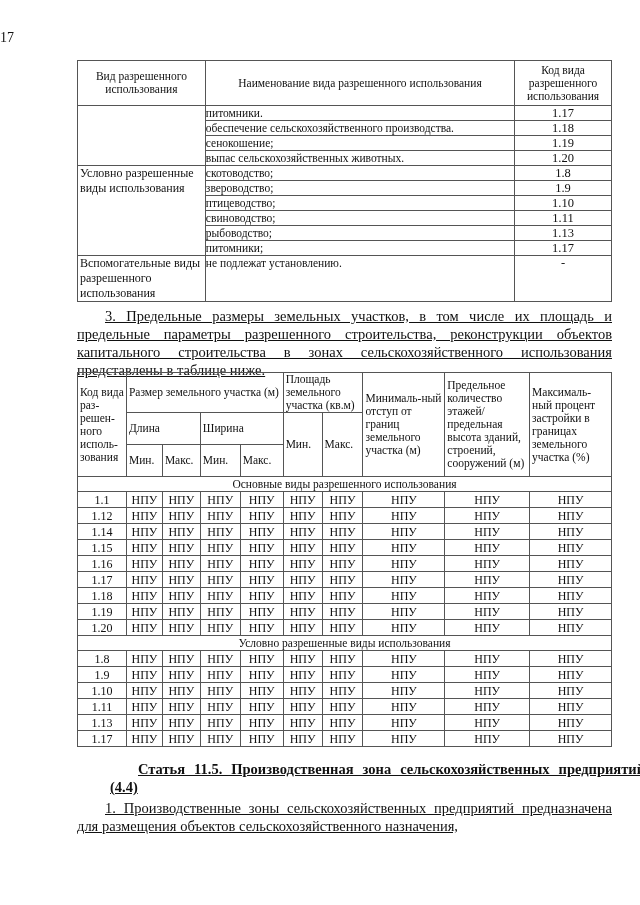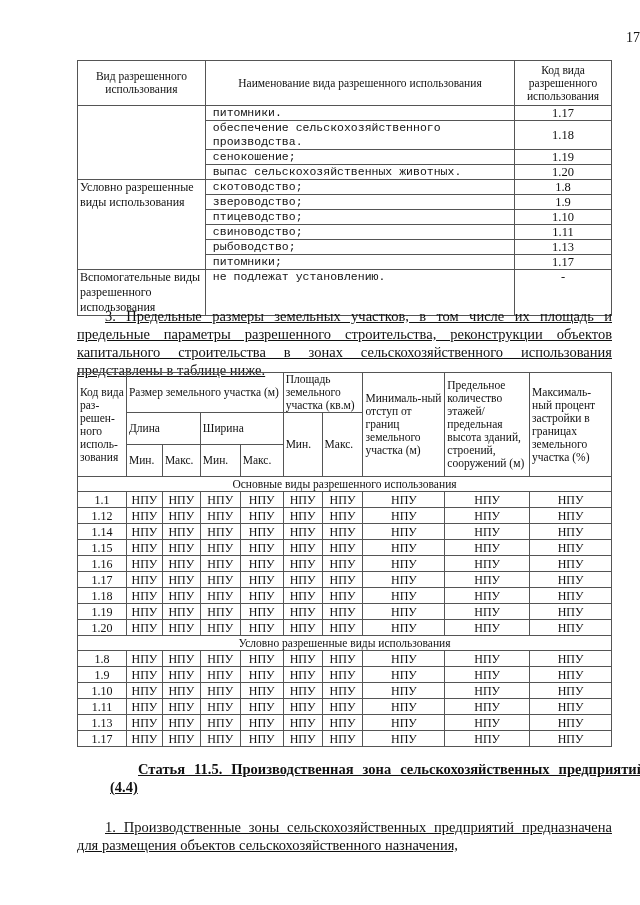--- a/index.html
+++ b/index.html
@@ -1,22 +1,22 @@
 <!DOCTYPE html>
 <html><head>
 <meta charset="utf-8">
 <style>
   html,body{margin:0;padding:0;background:#fff;}
   body{width:640px;height:905px;position:relative;overflow:hidden;font-family:"Liberation Serif","DejaVu Serif",serif;color:#111;}
-  .page-num{position:absolute;top:30px;left:0;width:640px;text-align:right;font-size:14px;}
+  .page-num{position:absolute;top:30px;left:0;width:640px;text-align:left;font-size:14px;}
   table{border-collapse:collapse;position:absolute;}
   td,th{border:1px solid #555;padding:0 2px;font-weight:normal;}
   #t1{left:77px;top:60px;width:535px;font-size:11.5px;line-height:14px;}
   #t1 th{text-align:center;vertical-align:middle;height:44px;line-height:13px;}
-  #t1 td.name{text-align:left;padding-left:7px;height:14px;font-family:Liberation Mono, monospace;}
+  #t1 td.name{text-align:left;padding-left:0;height:14px;}
   #t1 td.code{text-align:center;font-size:12.5px;}
   #t1 td.grp{vertical-align:top;text-align:left;font-size:12px;line-height:15px;}
   .para{position:absolute;left:77px;width:535px;font-size:14.5px;line-height:18px;text-align:justify;}
   .indent{text-indent:28px;text-decoration:underline;}
   .justify-last{text-align-last:justify;}
   #t2{left:77px;top:372px;width:535px;font-size:11.5px;line-height:13px;}
   #t2 th{text-align:left;vertical-align:middle;font-size:11.5px;}
   #t2 td{text-align:center;height:15px;font-size:12px;line-height:14px;}
   #t2 td.sec{font-size:11.5px;height:14px;}
   .bold{font-weight:bold;}
@@ -316,13 +316,13 @@
         <td>НПУ</td>
         <td>НПУ</td>
       </tr>
     </tbody>
 </table>
 
 <div class="para indent justify-last bold" style="top:760px;text-align-last:justify;margin-left:33px;">
   <span>Статья 11.5. Производственная зона сельскохозяйственных предприятий (4.4)</span>
 </div>
 
-<div class="para indent" style="top:818px;">1. Производственные зоны сельскохозяйственных предприятий предназначена для размещения объектов сельскохозяйственного назначения,</div>
+<div class="para indent" style="top:799px;">1. Производственные зоны сельскохозяйственных предприятий предназначена для размещения объектов сельскохозяйственного назначения,</div>
 
 </body></html>

